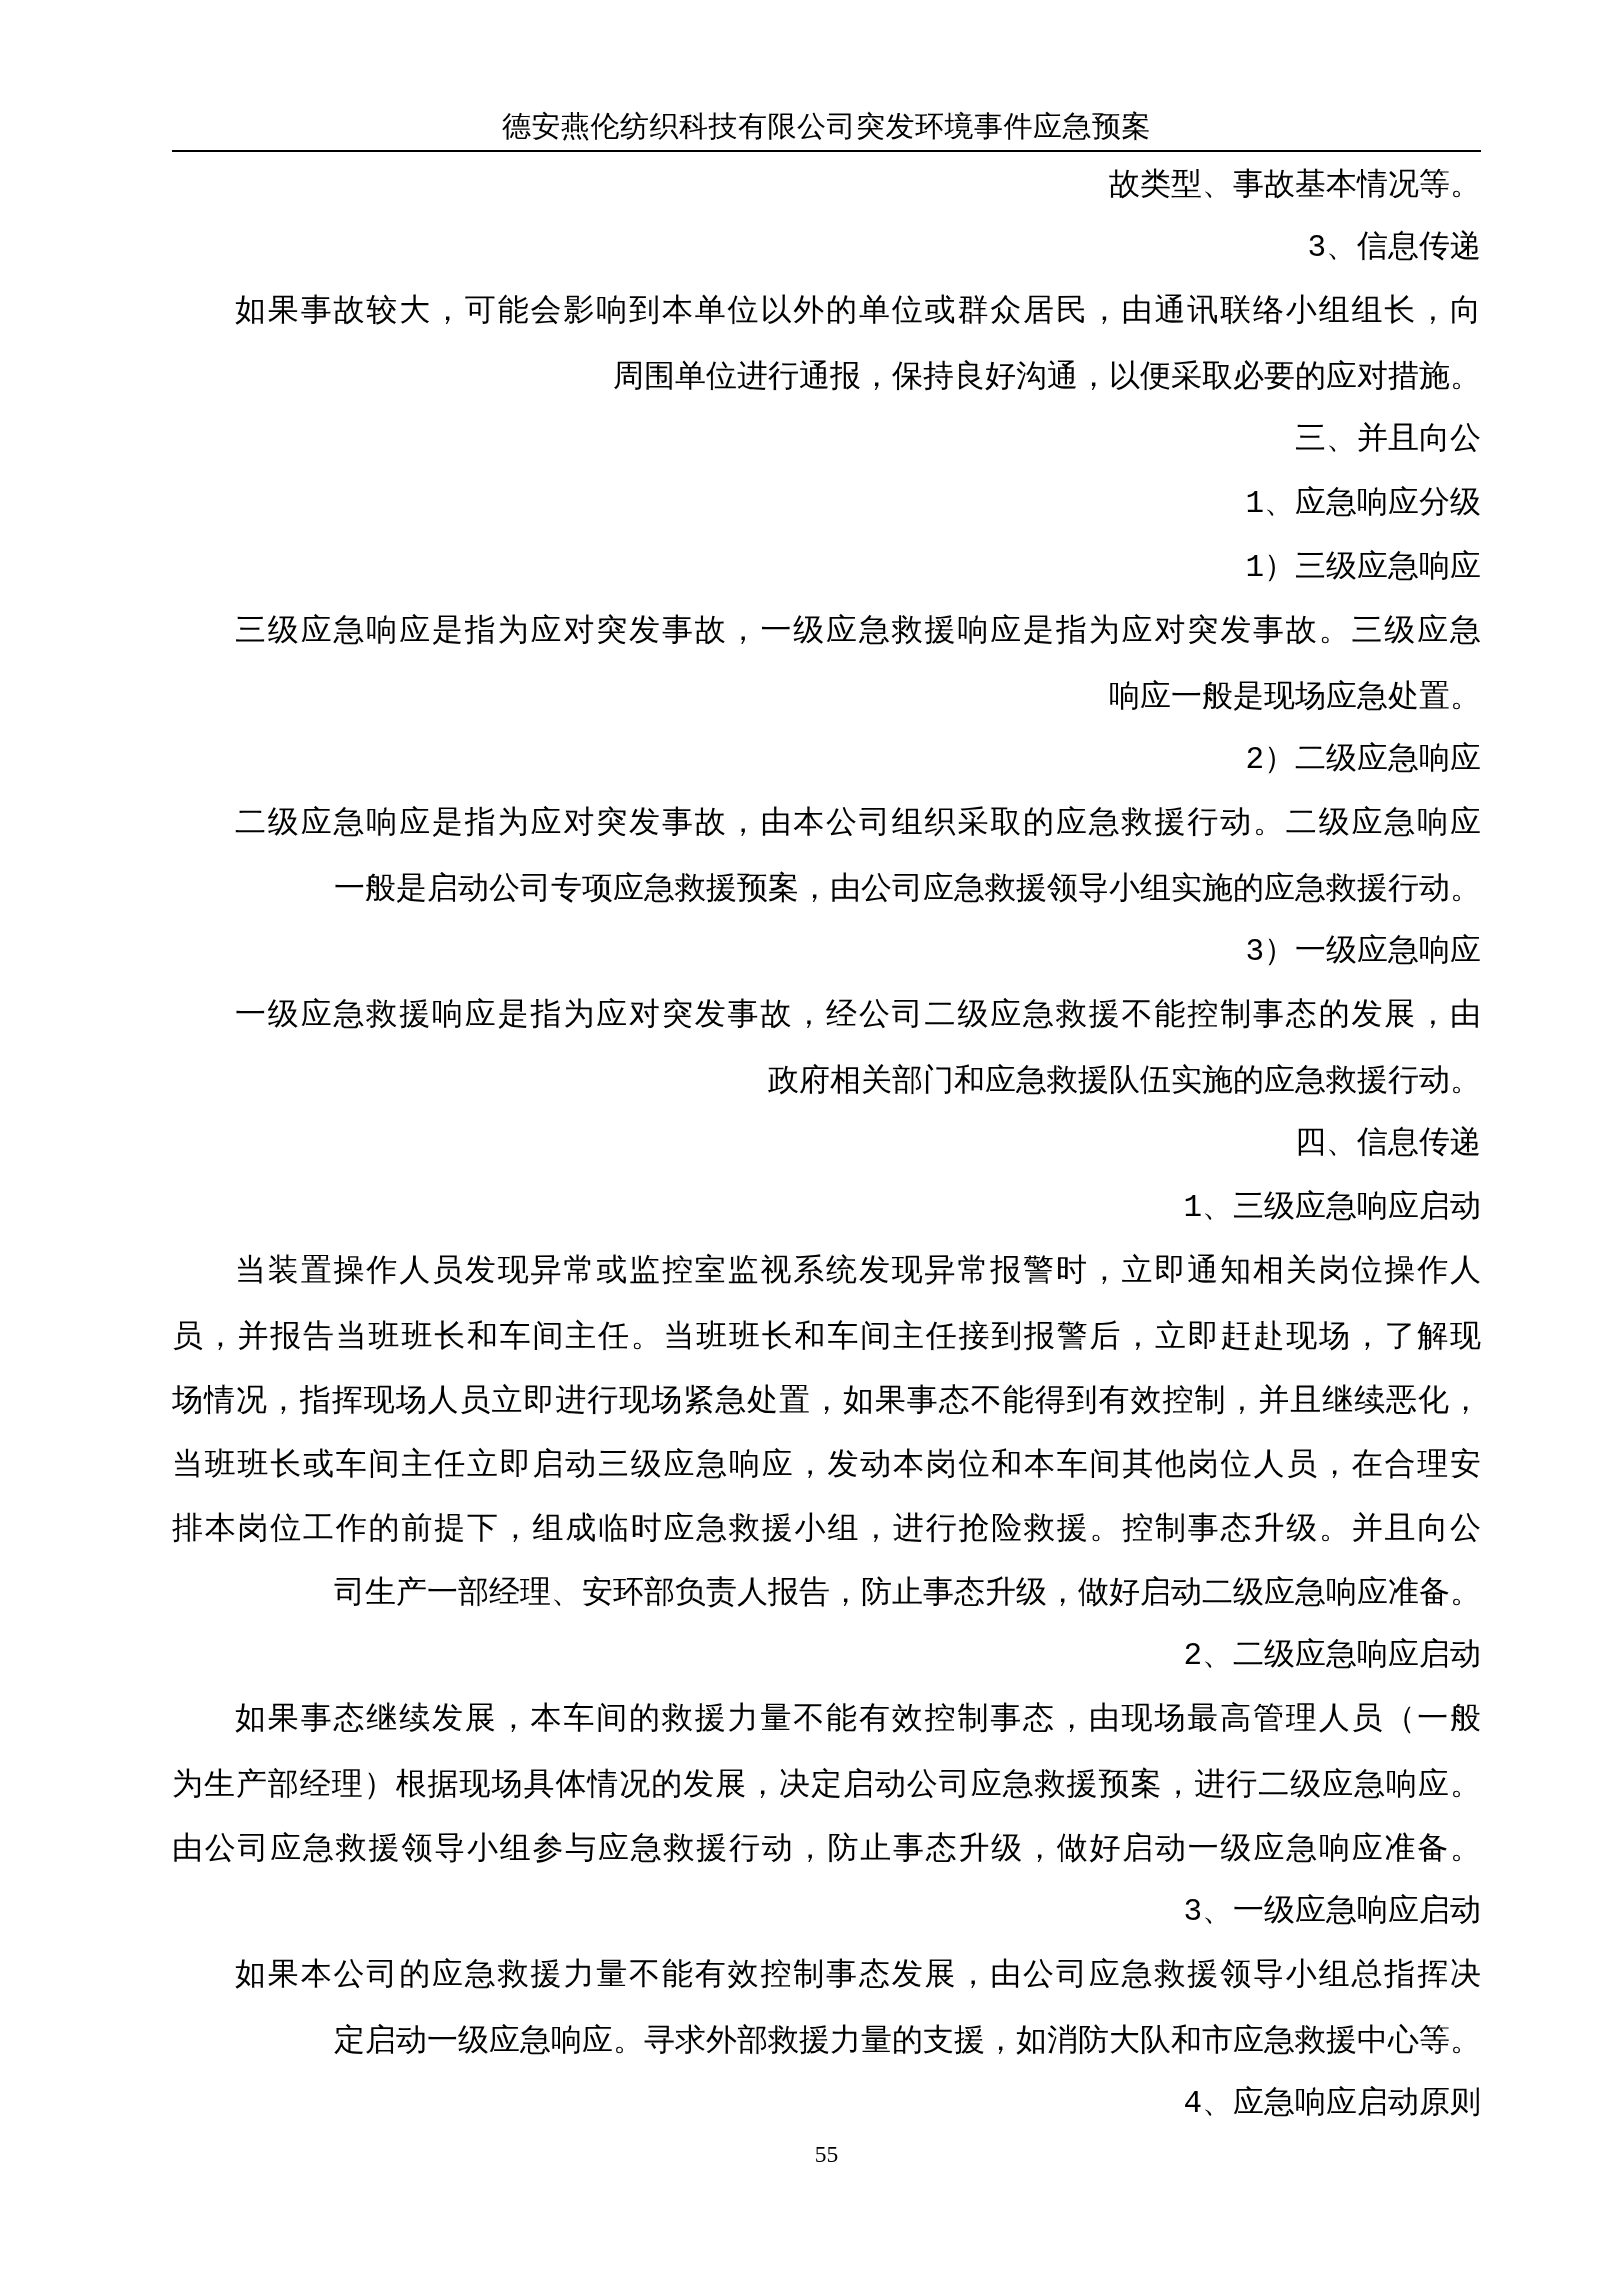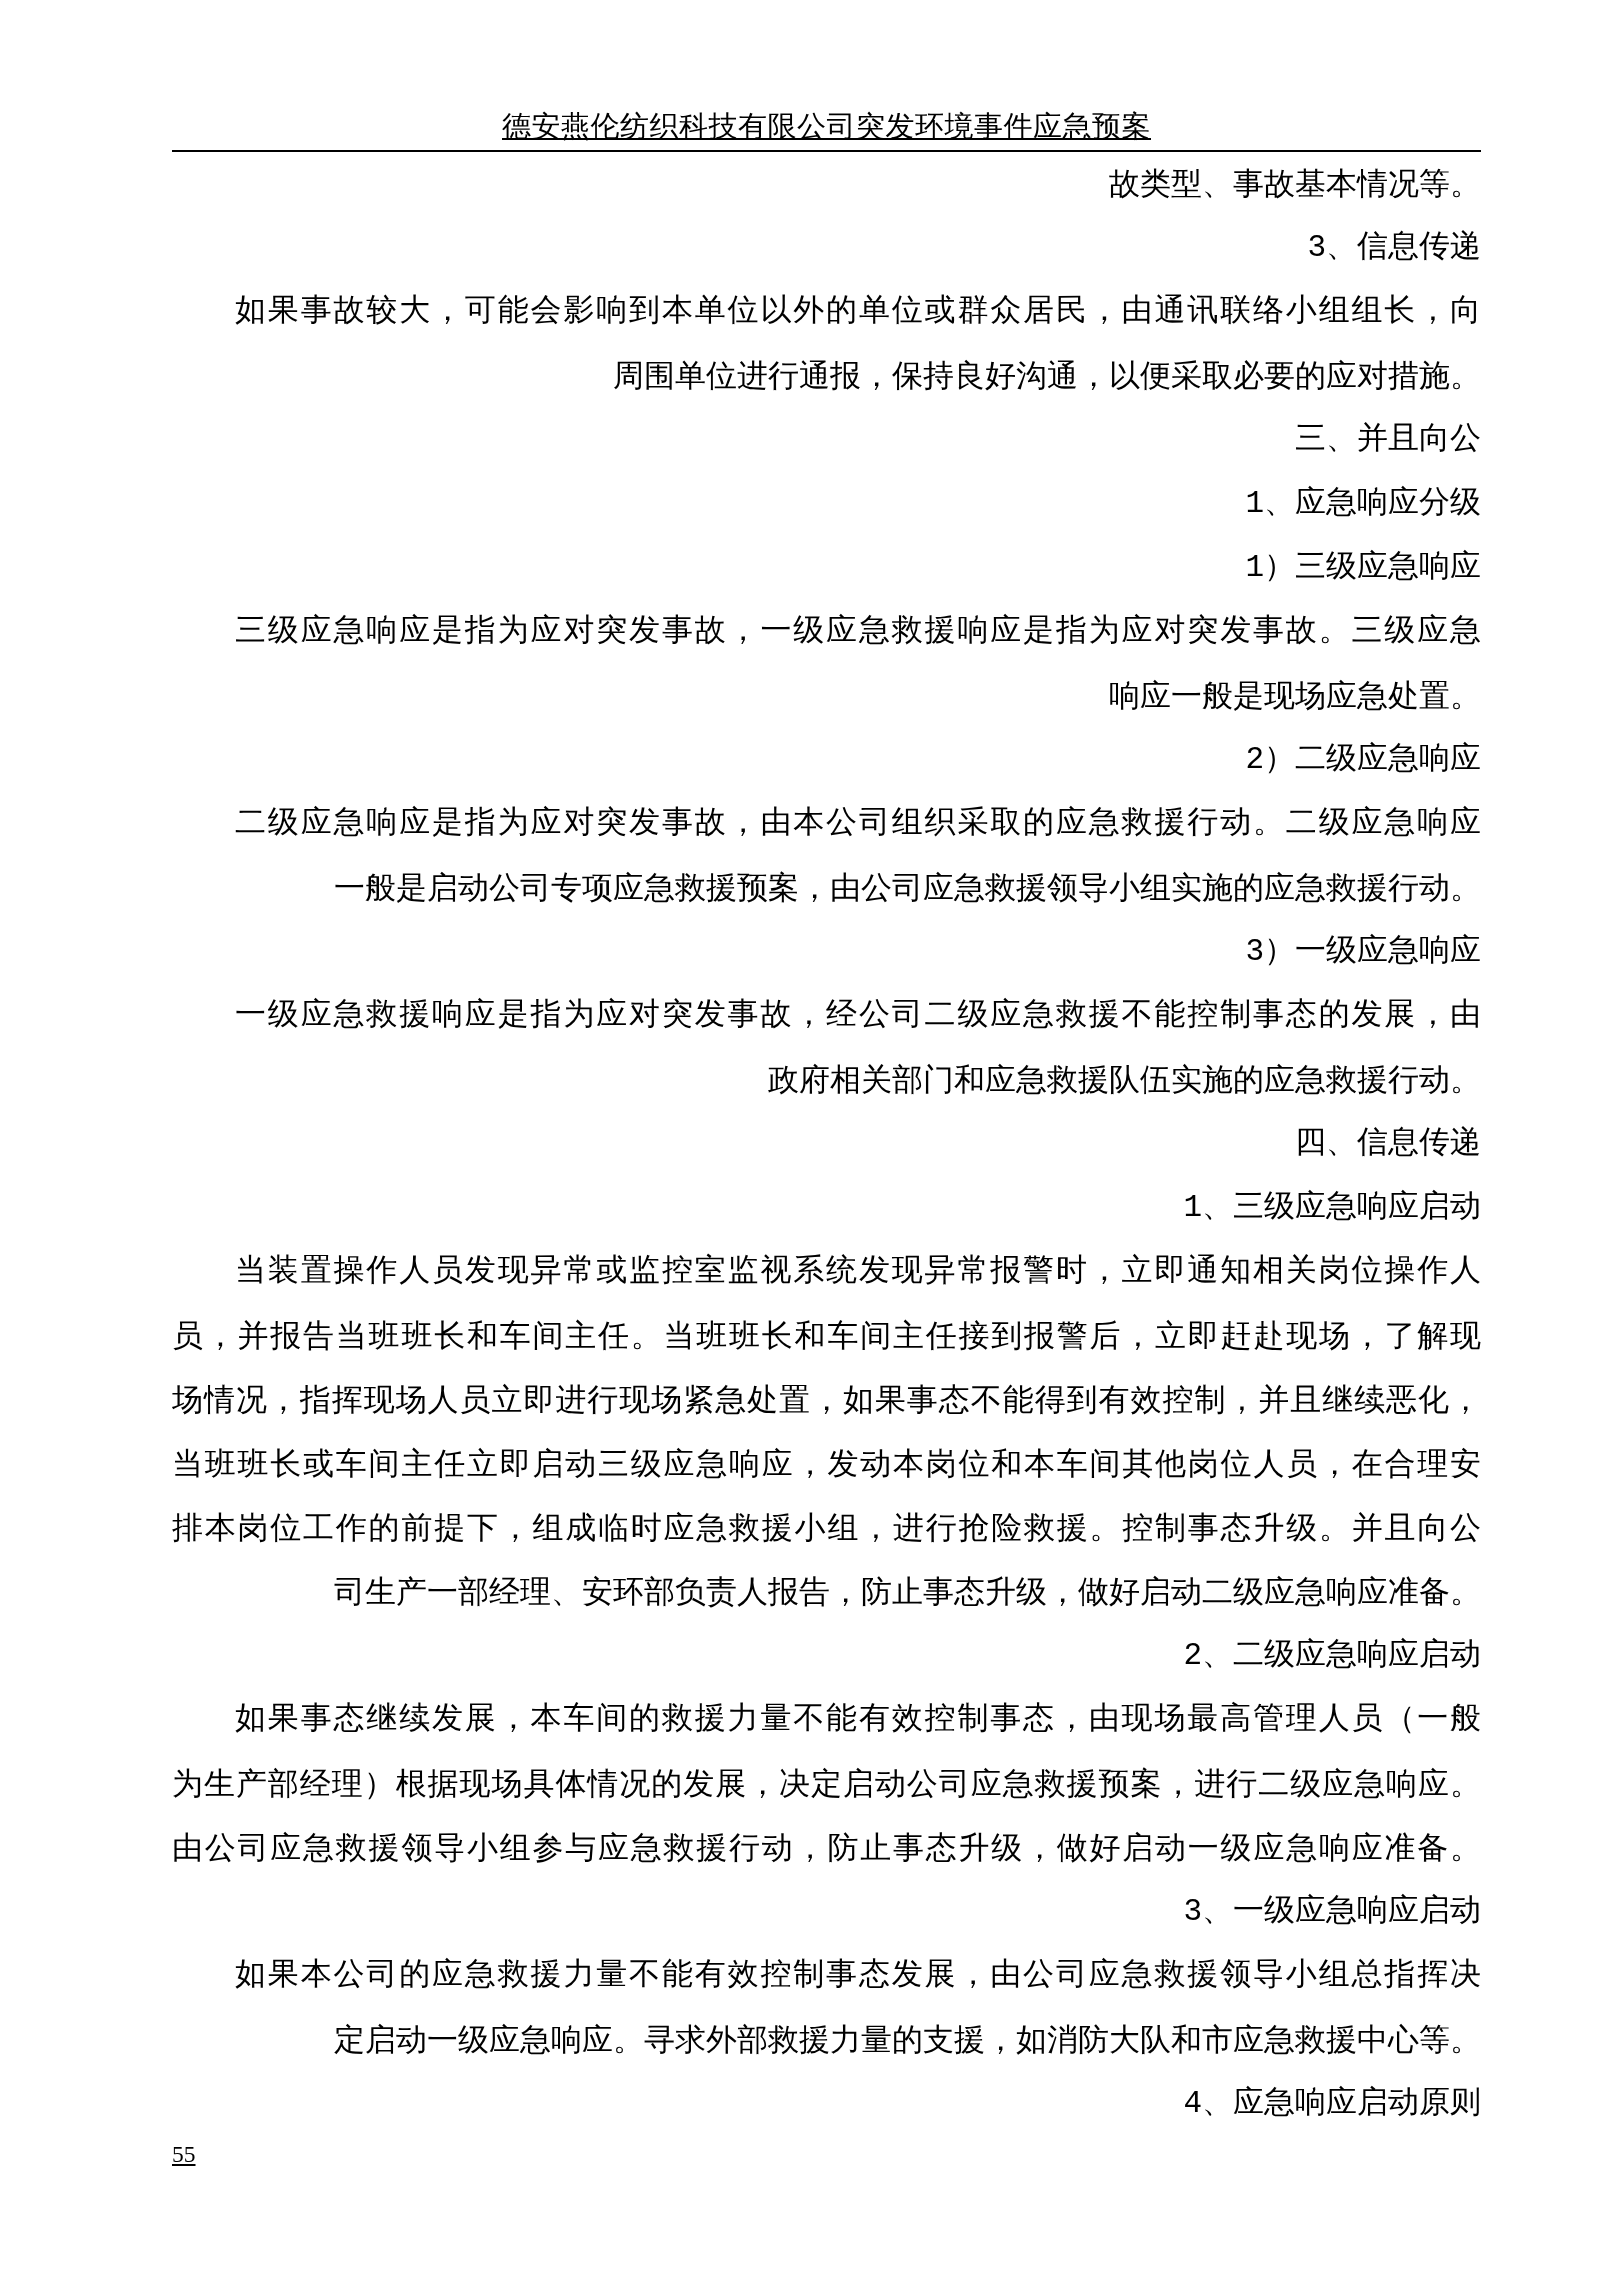--- a/index.html
+++ b/index.html
@@ -18,21 +18,20 @@
   }
   .content {
     padding: 108px 140px 0 172px;
   }
   .header-title {
     text-align: center;
     font-size: 29px;
     line-height: 37px;
     letter-spacing: 0.5px;
     color: #000000;
-    text-decoration: underline;
   }
   .header-rule {
     height: 0;
     border-top: 2.9px solid #000000;
     margin-top: 4.9px;
   }
   .doc-body {
     width: 100%;
   }
   .ln {
@@ -47,23 +46,23 @@
     text-indent: 63px;
     font-family: Liberation Mono, monospace;
   }
   .ln.jst {
     text-align: justify;
     text-align-last: justify;
     text-justify: inter-character;
   }
   .page-num {
     margin-top: 3.9px;
+    text-align: center;
     font-size: 23.5px;
     line-height: 29px;
-    text-decoration: underline;
   }
 </style>
 </head>
 <body>
 
 <div class="page">
   <div class="content">
     <div class="header-title">德安燕伦纺织科技有限公司突发环境事件应急预案</div>
     <div class="header-rule"></div>
     <div class="doc-body">

